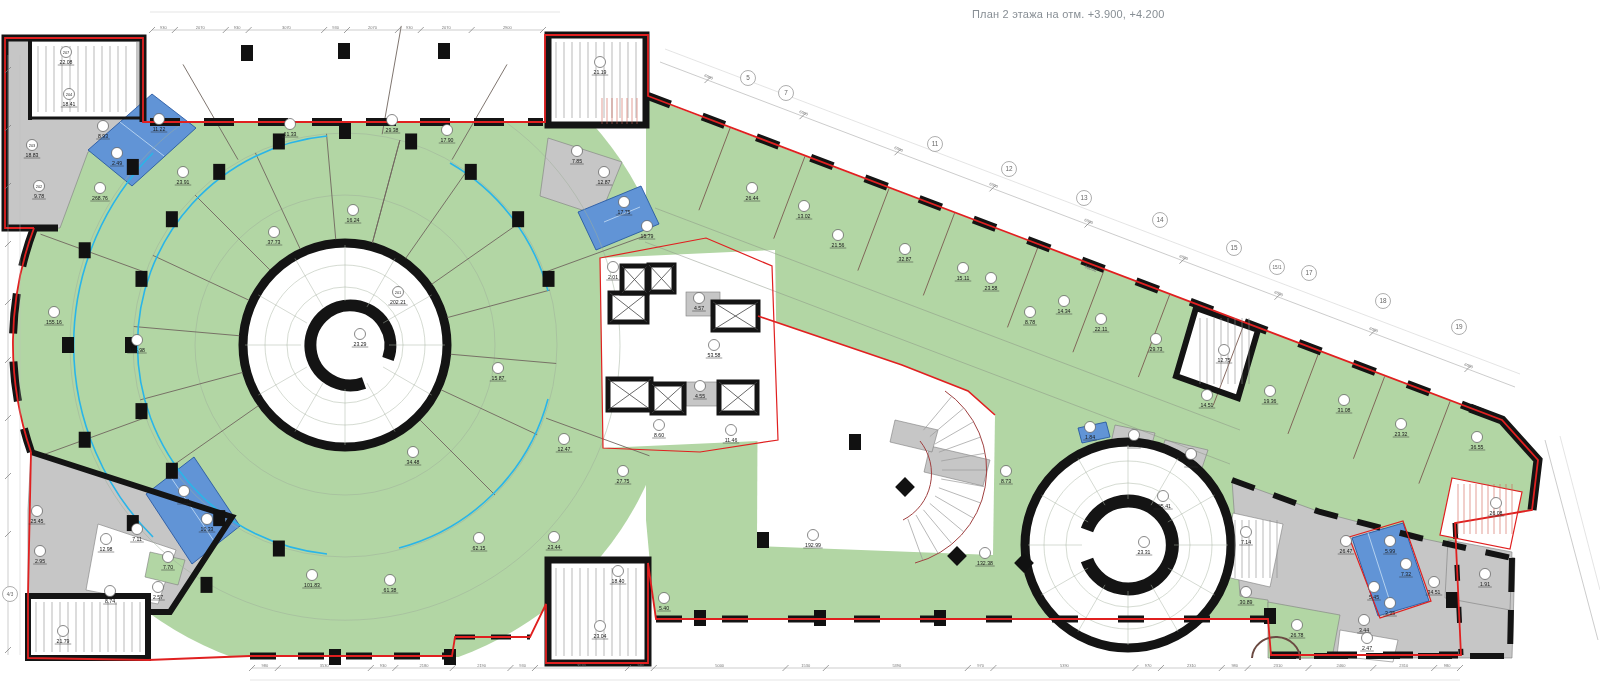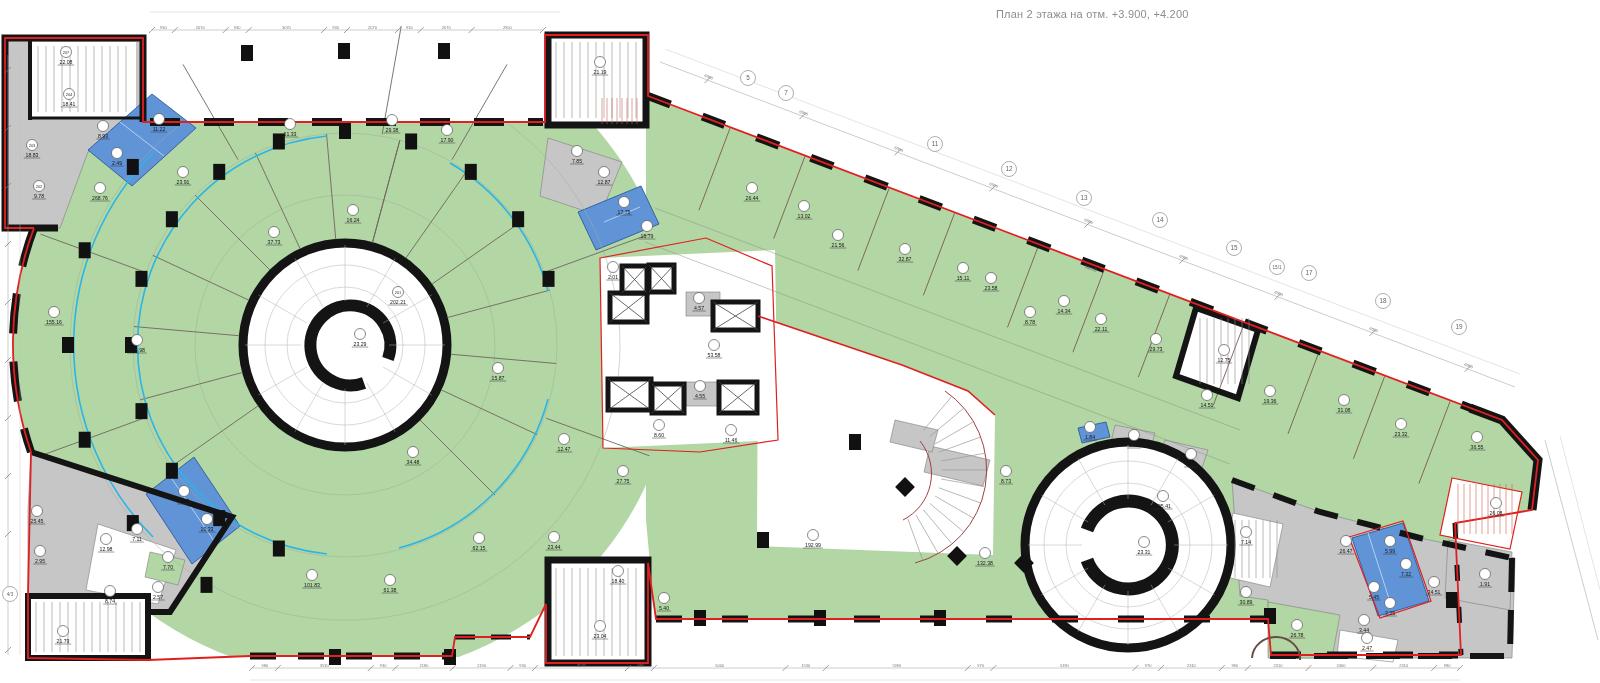--- a/index.html
+++ b/index.html
@@ -1,20 +1,20 @@
 <!DOCTYPE html>
 <html><head>
 <meta charset="utf-8">
 <style>
   html,body{margin:0;padding:0;background:#fff;}
   .stage{position:relative;width:1600px;height:683px;background:#fff;overflow:hidden;
          font-family:"Liberation Sans",sans-serif;}
   .stage svg{position:absolute;left:0;top:0;}
   .plan-title{position:absolute;left:972px;top:8px;font-size:11px;color:#878e94;
-              letter-spacing:.2px;white-space:nowrap;margin-left:24px;}
+              letter-spacing:.2px;white-space:nowrap;}
   text{font-family:"Liberation Sans",sans-serif;}
 </style>
 </head>
 <body>
 
 <div class="stage">
 
 <svg id="plan" width="1600" height="683" viewBox="0 0 1600 683">
 
   <g>

